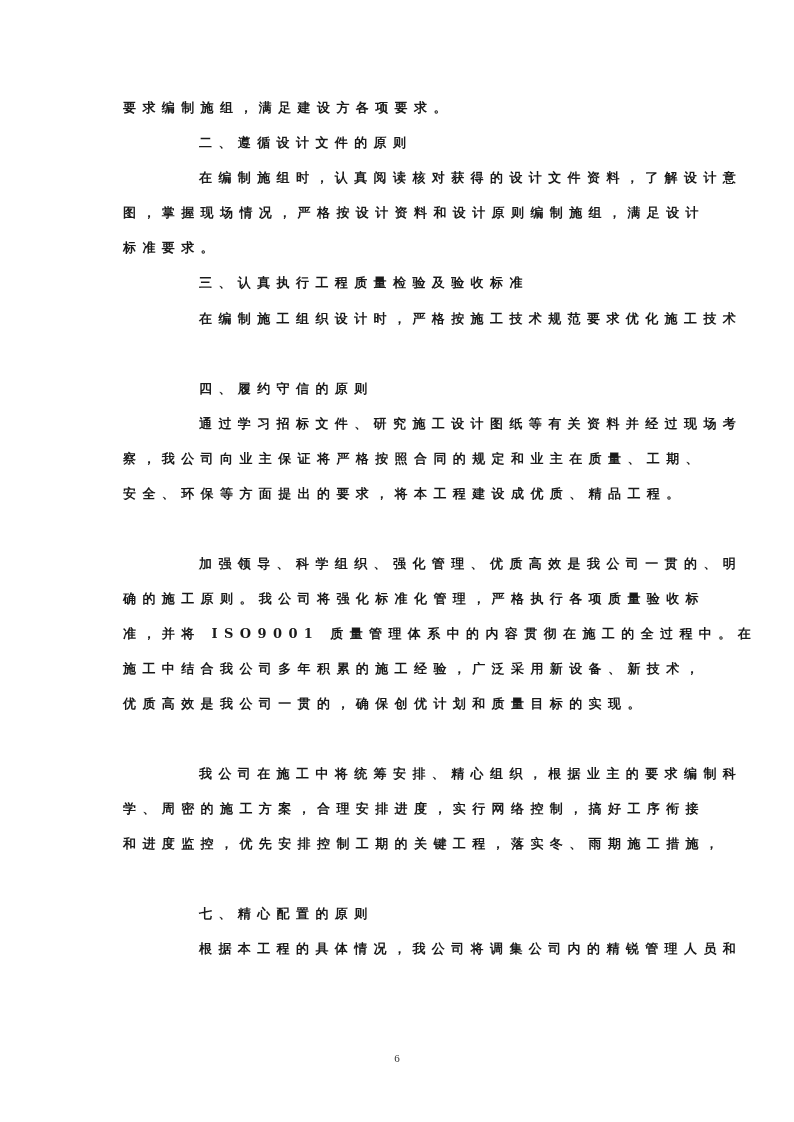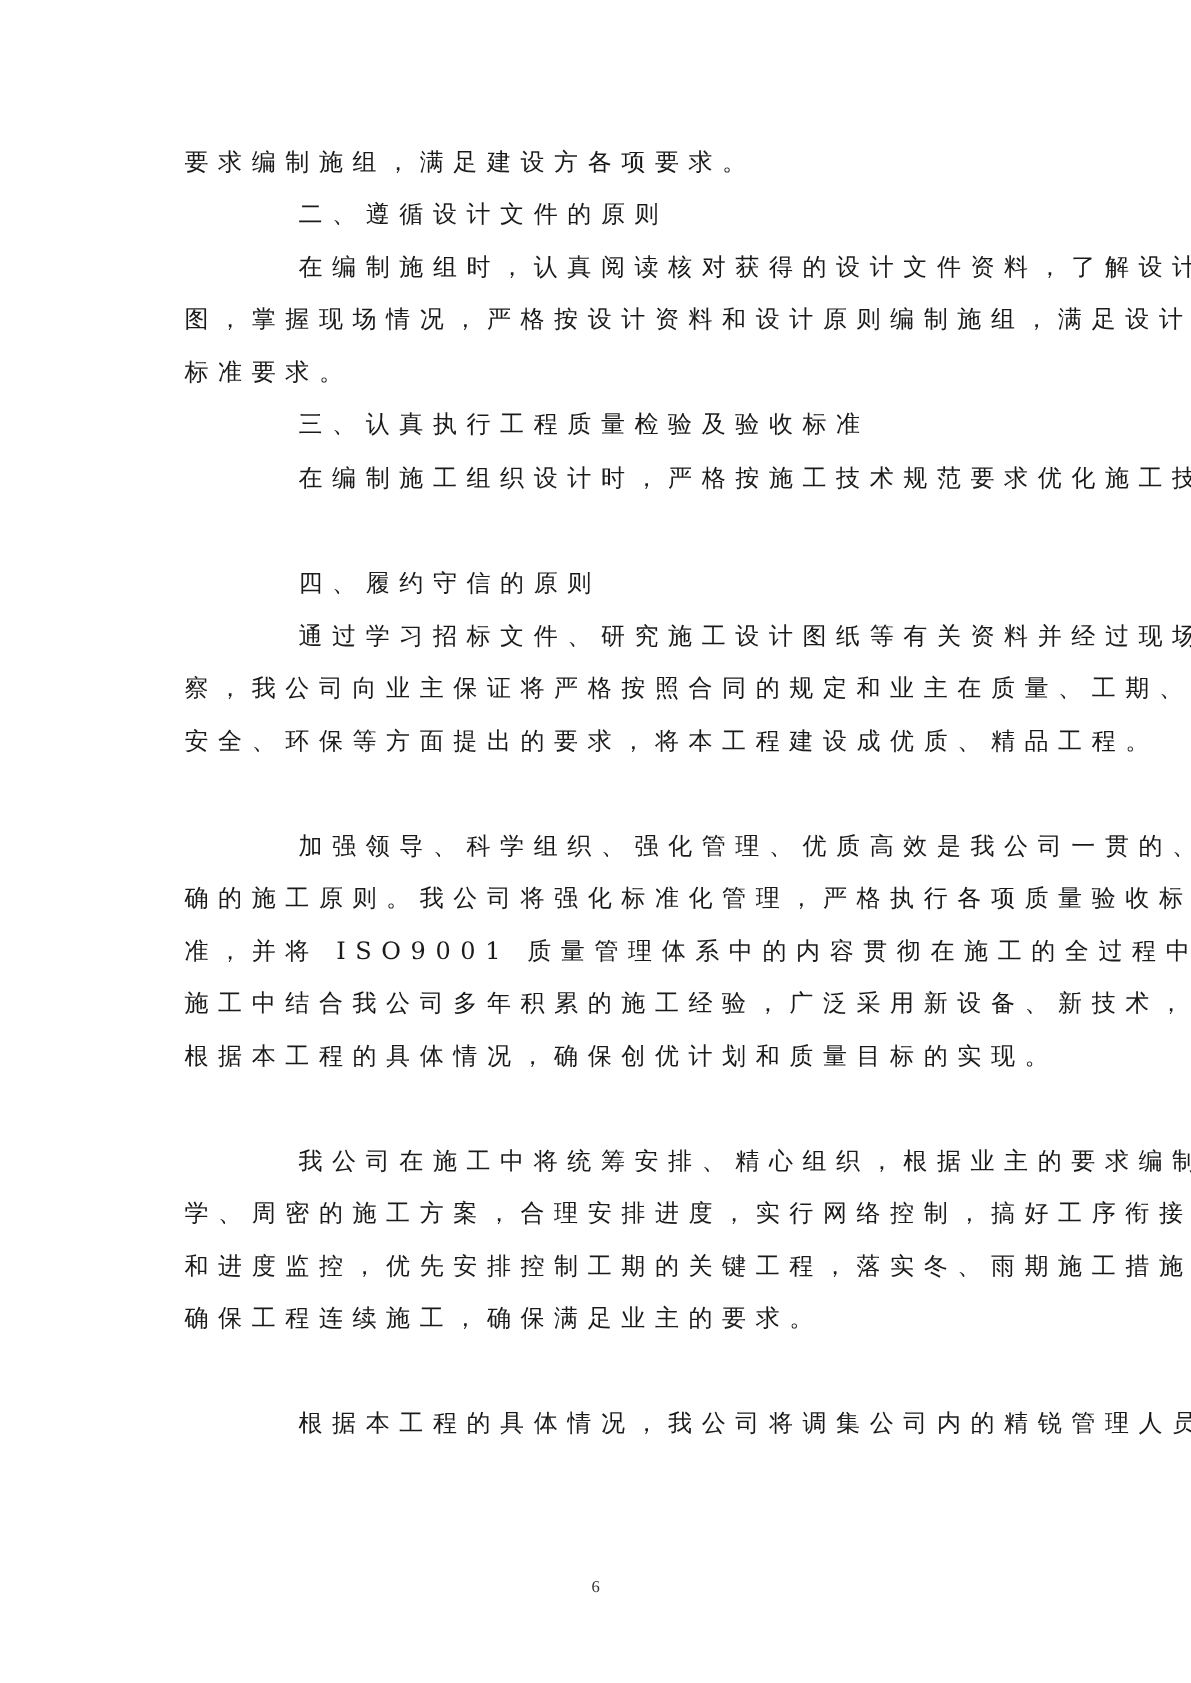--- a/index.html
+++ b/index.html
@@ -4,22 +4,23 @@
   <style>
     html, body { margin: 0; padding: 0; background: #ffffff; }
     body { width: 794px; height: 1122px; position: relative; overflow: hidden; }
     .page {
       position: absolute; left: 0; top: 0; width: 794px; height: 1122px; background: #ffffff;
       font-family: "DejaVu Serif", "Liberation Serif", serif;
       color: #1a1a1a;
     }
     .line {
       position: absolute; left: 123px; height: 34px;
-      font-size: 16px; line-height: 34px; white-space: nowrap;
+      font-size: 13px; line-height: 34px; white-space: nowrap;
       letter-spacing: 6.4px;
+      font-weight: bold;
     }
     .indent { left: 159px; margin-left: 40px; }
     .page-number {
       position: absolute; left: 0; width: 794px; top: 1052px; text-align: center;
       font-size: 11px; color: #333;
       font-family: "Liberation Serif", serif;
     }
   </style>
 </head>
 <body>
@@ -33,21 +34,21 @@
   <div class="line indent" style="top:266px">三、认真执行工程质量检验及验收标准</div>
   <div class="line indent" style="top:302px">在编制施工组织设计时，严格按施工技术规范要求优化施工技术</div>
   <div class="line indent" style="top:372px">四、履约守信的原则</div>
   <div class="line indent" style="top:407px">通过学习招标文件、研究施工设计图纸等有关资料并经过现场考</div>
   <div class="line" style="top:442px">察，我公司向业主保证将严格按照合同的规定和业主在质量、工期、</div>
   <div class="line" style="top:477px">安全、环保等方面提出的要求，将本工程建设成优质、精品工程。</div>
   <div class="line indent" style="top:547px">加强领导、科学组织、强化管理、优质高效是我公司一贯的、明</div>
   <div class="line" style="top:582px">确的施工原则。我公司将强化标准化管理，严格执行各项质量验收标</div>
   <div class="line" style="top:617px">准，并将 ISO9001 质量管理体系中的内容贯彻在施工的全过程中。在</div>
   <div class="line" style="top:652px">施工中结合我公司多年积累的施工经验，广泛采用新设备、新技术，</div>
-  <div class="line" style="top:687px">根据本工程的具体情况，确保创优计划和质量目标的实现。</div>
+  <div class="line" style="top:687px">优质高效是我公司一贯的，确保创优计划和质量目标的实现。</div>
   <div class="line indent" style="top:757px">我公司在施工中将统筹安排、精心组织，根据业主的要求编制科</div>
   <div class="line" style="top:792px">学、周密的施工方案，合理安排进度，实行网络控制，搞好工序衔接</div>
   <div class="line" style="top:827px">和进度监控，优先安排控制工期的关键工程，落实冬、雨期施工措施，</div>
-  <div class="line" style="top:862px">确保工程连续施工，确保满足业主的要求。</div>
+  <div class="line indent" style="top:897px">七、精心配置的原则</div>
   <div class="line indent" style="top:932px">根据本工程的具体情况，我公司将调集公司内的精锐管理人员和</div>
 
   <div class="page-number">6</div>
 </div>
 
 </body></html>

